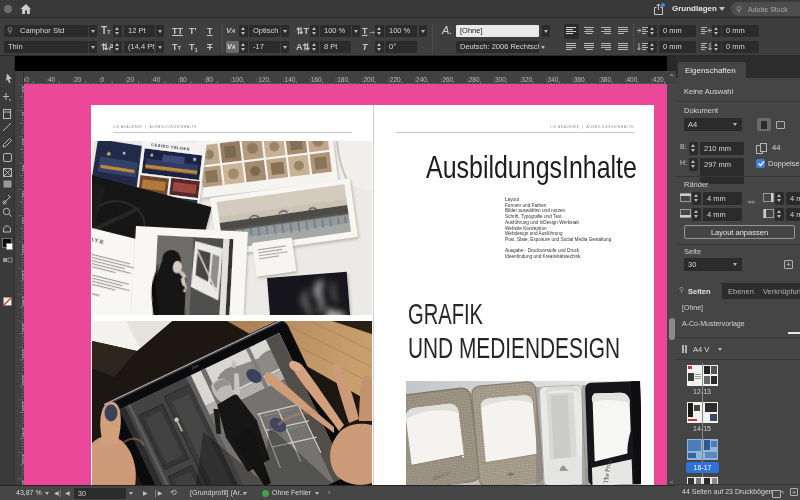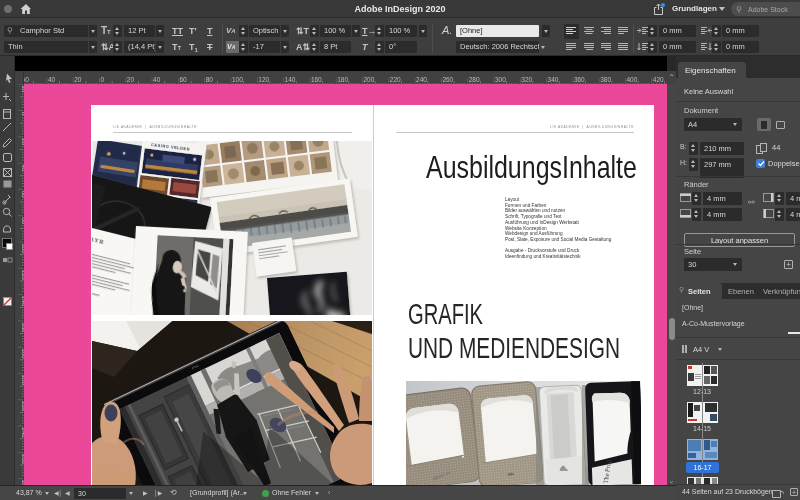--- a/index.html
+++ b/index.html
@@ -34,21 +34,20 @@
 .t{position:absolute;white-space:nowrap;}
 </style></head>
 <body>
 <div id="app">
 
 <div class="abs" id="menubar">
   <div class="abs" style="left:4px;top:5px;width:8px;height:8px;border-radius:50%;background:#6e6e6e;"></div>
   <svg class="abs" style="left:20px;top:3px" width="12" height="12" viewBox="0 0 12 12">
         <path d="M6 1L0.5 6h1.7v5h2.8V7.5h2V11h2.8V6H11Z" fill="#cfcfcf"></path>
       </svg>
-  <div class="abs" style="left:0;width:800px;text-align:center;top:4px;font-size:9px;color:#e8e8e8;font-weight:bold;">Adobe InDesign 2020</div>
   <svg class="abs" style="left:652px;top:3px" width="13" height="13" viewBox="0 0 13 13">
         <path d="M4.5 4.5H2.5v7h8v-7H8.5" fill="none" stroke="#c8c8c8" stroke-width="1"></path>
         <path d="M6.5 7V1M6.5 1L4.5 3M6.5 1l2 2" stroke="#c8c8c8" stroke-width="1" fill="none"></path>
         <circle cx="11" cy="2" r="2" fill="#3a8ee6"></circle>
       </svg>
   <div class="abs" style="left:672px;top:4px;font-size:8px;color:#e4e4e4;font-weight:bold;">Grundlagen</div>
   <div class="abs" style="left:719px;top:7px;border-left:3px solid transparent;border-right:3px solid transparent;border-top:4px solid #c0c0c0;"></div>
   <div class="abs" style="left:731px;top:2px;width:69px;height:14px;background:#4d4d4d;border-radius:7px 0 0 7px;">
      <div class="abs" style="left:5px;top:2.5px;font-size:8px;color:#9e9e9e;">⚲</div>
      <div class="abs" style="left:17px;top:3.5px;font-size:7px;color:#a8a8a8;">Adobe Stock</div>
@@ -677,21 +676,21 @@
   <div class="abs" style="left:4px;top:87px;font-size:7px;color:#c8c8c8;">B:</div>
   <div class="stp" style="left:13px;top:86px;height:13px;"></div>
   <div class="fld" style="left:24px;top:86px;width:44px;height:13px;line-height:13px;">210 mm</div>
   <svg class="abs" style="left:80px;top:87px" width="12" height="11">
         <rect x="0.5" y="2.5" width="6" height="8" fill="none" stroke="#b5b5b5"></rect>
         <rect x="4.5" y="0.5" width="6" height="8" fill="#454545" stroke="#b5b5b5"></rect>
       </svg>
   <div class="abs" style="left:96px;top:87px;font-size:7.5px;color:#d8d8d8;">44</div>
   <div class="abs" style="left:4px;top:103px;font-size:7px;color:#c8c8c8;">H:</div>
   <div class="stp" style="left:13px;top:102px;height:13px;"></div>
-  <div class="fld" style="left:24px;top:102px;width:44px;height:20px;line-height:13px;">297 mm</div>
+  <div class="fld" style="left:24px;top:102px;width:44px;height:26px;line-height:13px;">297 mm</div>
   <div class="abs" style="left:80px;top:103px;width:9px;height:9px;background:#3d7fd9;border-radius:2px;"></div>
   <svg class="abs" style="left:81.5px;top:105px" width="7" height="6">
         <path d="M0.5 2.5l2 2 3.5-4" stroke="#fff" fill="none" stroke-width="1.2"></path>
       </svg>
   <div class="abs" style="left:92px;top:103px;font-size:7.5px;color:#d8d8d8;">Doppelseitig</div>
   <div class="abs" style="left:0;top:120px;width:124px;height:1px;background:#373737;"></div>
   <div class="abs" style="left:8px;top:124px;font-size:7.5px;color:#cfcfcf;">Ränder</div>
   <svg class="abs" style="left:4px;top:137px" width="11" height="9">
         <rect x="0.5" y="0.5" width="10" height="8" fill="none" stroke="#999"></rect>
         <path d="M0 2h11" stroke="#ccc" stroke-width="2"></path>
@@ -710,21 +709,21 @@
         <path d="M0 7h11" stroke="#ccc" stroke-width="2"></path>
       </svg>
   <div class="stp" style="left:16px;top:152px;height:13px;"></div>
   <div class="fld" style="left:27px;top:152px;width:39px;height:13px;line-height:13px;">4 mm</div>
   <svg class="abs" style="left:87px;top:153px" width="11" height="9">
         <rect x="0.5" y="0.5" width="10" height="8" fill="none" stroke="#999"></rect>
         <path d="M2 0v9" stroke="#ccc" stroke-width="2"></path>
       </svg>
   <div class="stp" style="left:99px;top:152px;height:13px;"></div>
   <div class="fld" style="left:110px;top:152px;width:14px;height:13px;line-height:13px;">4 m</div>
-  <div class="abs" style="left:8px;top:169px;width:111px;height:14px;border:1px solid #979797;border-radius:2px;color:#e2e2e2;font-size:7.5px;line-height:13px;text-align:center;margin-top:8px;">Layout anpassen</div>
+  <div class="abs" style="left:8px;top:169px;width:111px;height:14px;border:1px solid #979797;border-radius:2px;color:#e2e2e2;font-size:7.5px;line-height:13px;text-align:center;">Layout anpassen</div>
   <div class="abs" style="left:0;top:188px;width:124px;height:1px;background:#373737;"></div>
   <div class="abs" style="left:8px;top:191px;font-size:7.5px;color:#cfcfcf;">Seite</div>
   <div class="fld" style="left:8px;top:202px;width:58px;height:13px;line-height:13px;">30</div>
   <div class="abs" style="left:57px;top:207px;border-left:2.5px solid transparent;border-right:2.5px solid transparent;border-top:3px solid #b8b8b8;"></div>
   <div class="abs" style="left:108px;top:204px;width:9px;height:9px;border:1px solid #b0b0b0;border-radius:1px;color:#c8c8c8;font-size:8px;line-height:8px;text-align:center;">+</div>
 
   <div class="abs" style="left:0;top:227px;width:124px;height:16px;background:#2d2d2d;"></div>
   <div class="abs" style="left:0;top:227px;width:46px;height:16px;background:#454545;border-radius:0 3px 0 0;"></div>
   <div class="abs" style="left:3px;top:230px;font-size:7px;color:#9a9a9a;">⚲</div>
   <div class="abs" style="left:12px;top:230.5px;font-size:7.5px;color:#e4e4e4;font-weight:bold;">Seiten</div>

